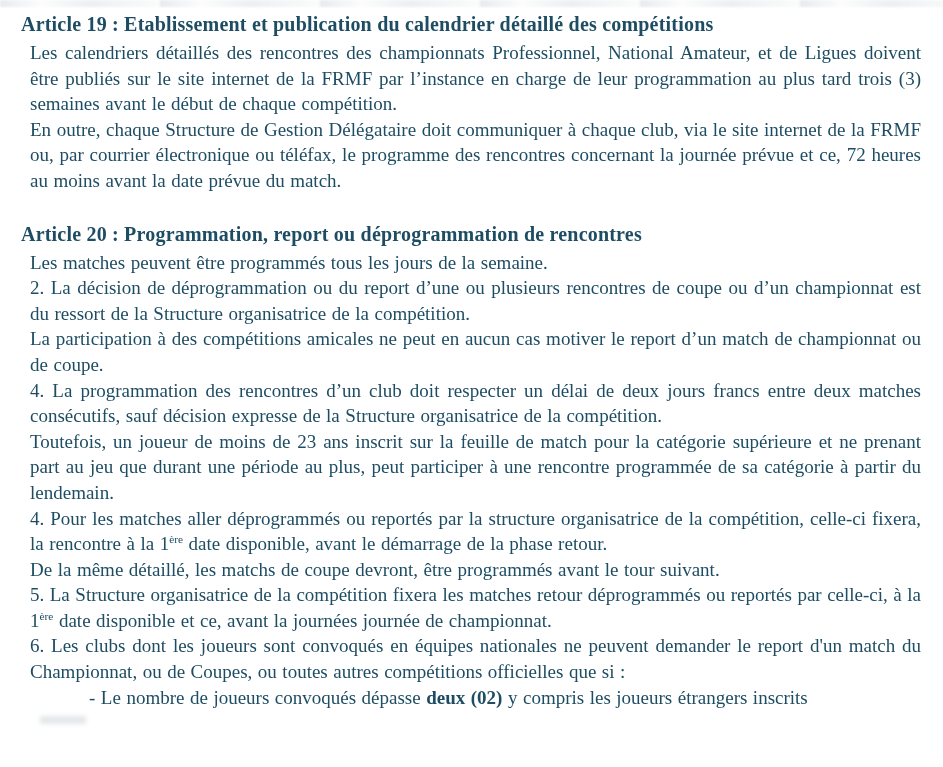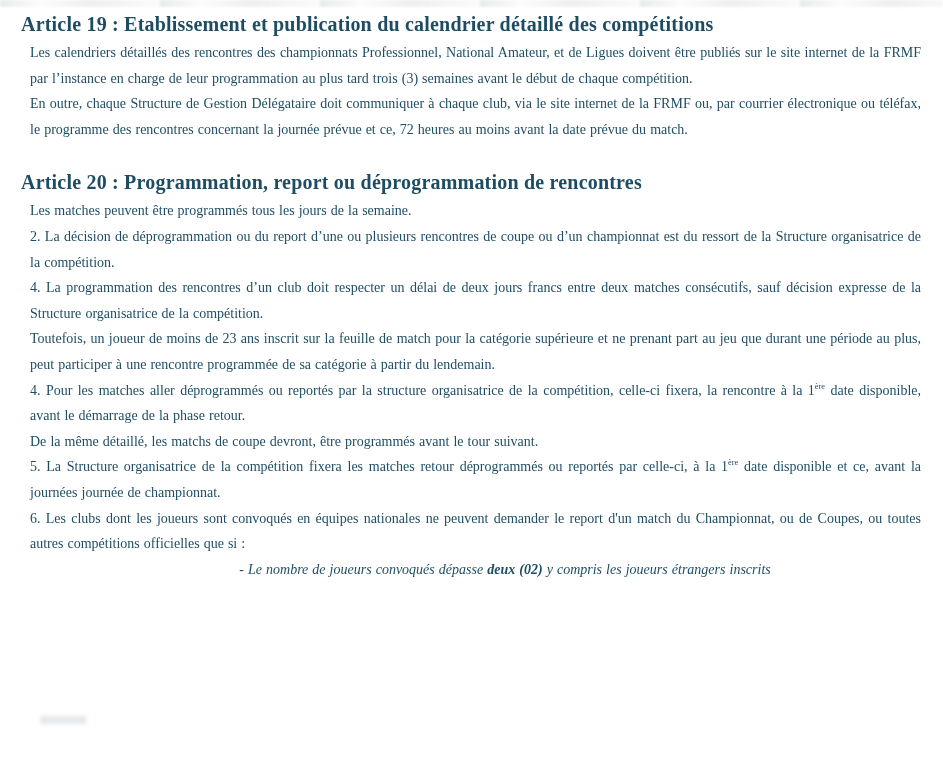--- a/index.html
+++ b/index.html
@@ -46,29 +46,28 @@
   .heading {
     font-size: 20px;
     line-height: 26px;
     font-weight: bold;
     margin: 0 0 3px 0;
     letter-spacing: 0.2px;
   }
   .para {
     margin: 0;
     padding-left: 9px;
-    font-size: 14px;
+    font-size: 19px;
     line-height: 25.6px;
     text-align: justify;
     word-spacing: 0.04em;
   }
   .para.indent {
     padding-left: 68px;
-    text-align: center;
-    font-style: italic;
+    text-align: left;
   }
   .para sup {
     font-size: 0.6em;
     line-height: 0;
     vertical-align: super;
   }
   .para b { font-weight: bold; }
 </style>
 </head>
 <body>
@@ -79,20 +78,21 @@
   <div id="doc-root">
       <section class="article">
         <h2 class="heading">Article 19 : Etablissement et publication du calendrier détaillé des compétitions</h2>
         <p class="para"><span>Les calendriers détaillés des rencontres des championnats Professionnel, National Amateur, et de Ligues doivent être publiés sur le site internet de la FRMF par l’instance en charge de leur programmation au plus tard trois (3) semaines avant le début de chaque compétition.</span></p>
         <p class="para"><span>En outre, chaque Structure de Gestion Délégataire doit communiquer à chaque club, via le site internet de la FRMF ou, par courrier électronique ou téléfax, le programme des rencontres concernant la journée prévue et ce, 72 heures au moins avant la date prévue du match.</span></p>
       </section>
       <section class="article">
         <h2 class="heading">Article 20 : Programmation, report ou déprogrammation de rencontres</h2>
         <p class="para"><span>Les matches peuvent être programmés tous les jours de la semaine.</span></p>
         <p class="para"><span>2. La décision de déprogrammation ou du report d’une ou plusieurs rencontres de coupe ou d’un championnat est du ressort de la Structure organisatrice de la compétition.</span></p>
+        <p class="para"><span>La participation à des compétitions amicales ne peut en aucun cas motiver le report d’un match de championnat ou de coupe.</span></p>
         <p class="para"><span>4. La programmation des rencontres d’un club doit respecter un délai de deux jours francs entre deux matches consécutifs, sauf décision expresse de la Structure organisatrice de la compétition.</span></p>
         <p class="para"><span>Toutefois, un joueur de moins de 23 ans inscrit sur la feuille de match pour la catégorie supérieure et ne prenant part au jeu que durant une période au plus, peut participer à une rencontre programmée de sa catégorie à partir du lendemain.</span></p>
         <p class="para"><span>4. Pour les matches aller déprogrammés ou reportés par la structure organisatrice de la compétition, celle-ci fixera, la rencontre à la 1</span><sup>ère</sup><span> date disponible, avant le démarrage de la phase retour.</span></p>
         <p class="para"><span>De la même détaillé, les matchs de coupe devront, être programmés avant le tour suivant.</span></p>
         <p class="para"><span>5. La Structure organisatrice de la compétition fixera les matches retour déprogrammés ou reportés par celle-ci, à la 1</span><sup>ère</sup><span> date disponible et ce, avant la journées journée de championnat.</span></p>
         <p class="para"><span>6. Les clubs dont les joueurs sont convoqués en équipes nationales ne peuvent demander le report d'un match du Championnat, ou de Coupes, ou toutes autres compétitions officielles que si :</span></p>
         <p class="para indent"><span>- Le nombre de joueurs convoqués dépasse </span><b>deux (02)</b><span> y compris les joueurs étrangers inscrits</span></p>
       </section>
     </div>
 </div>

